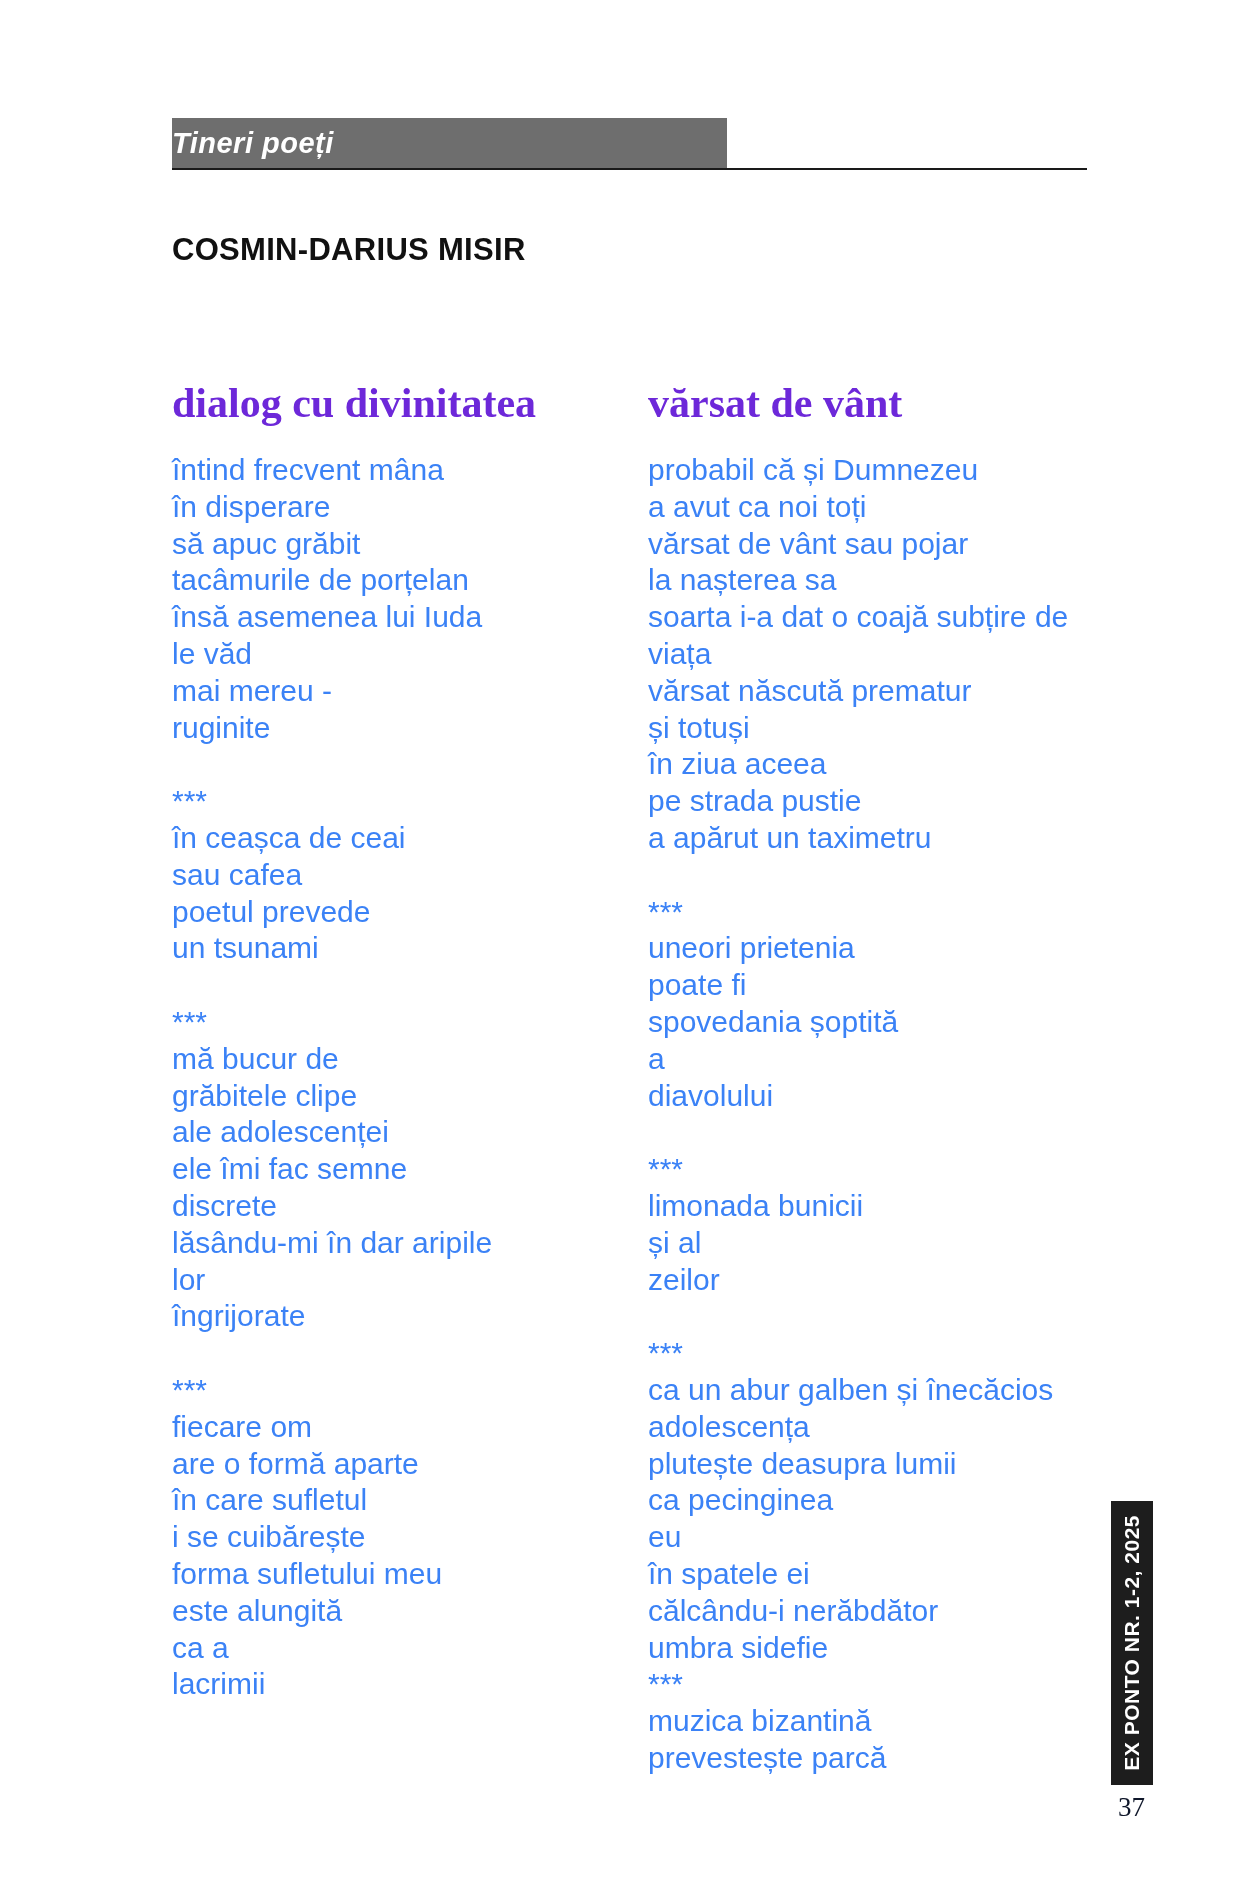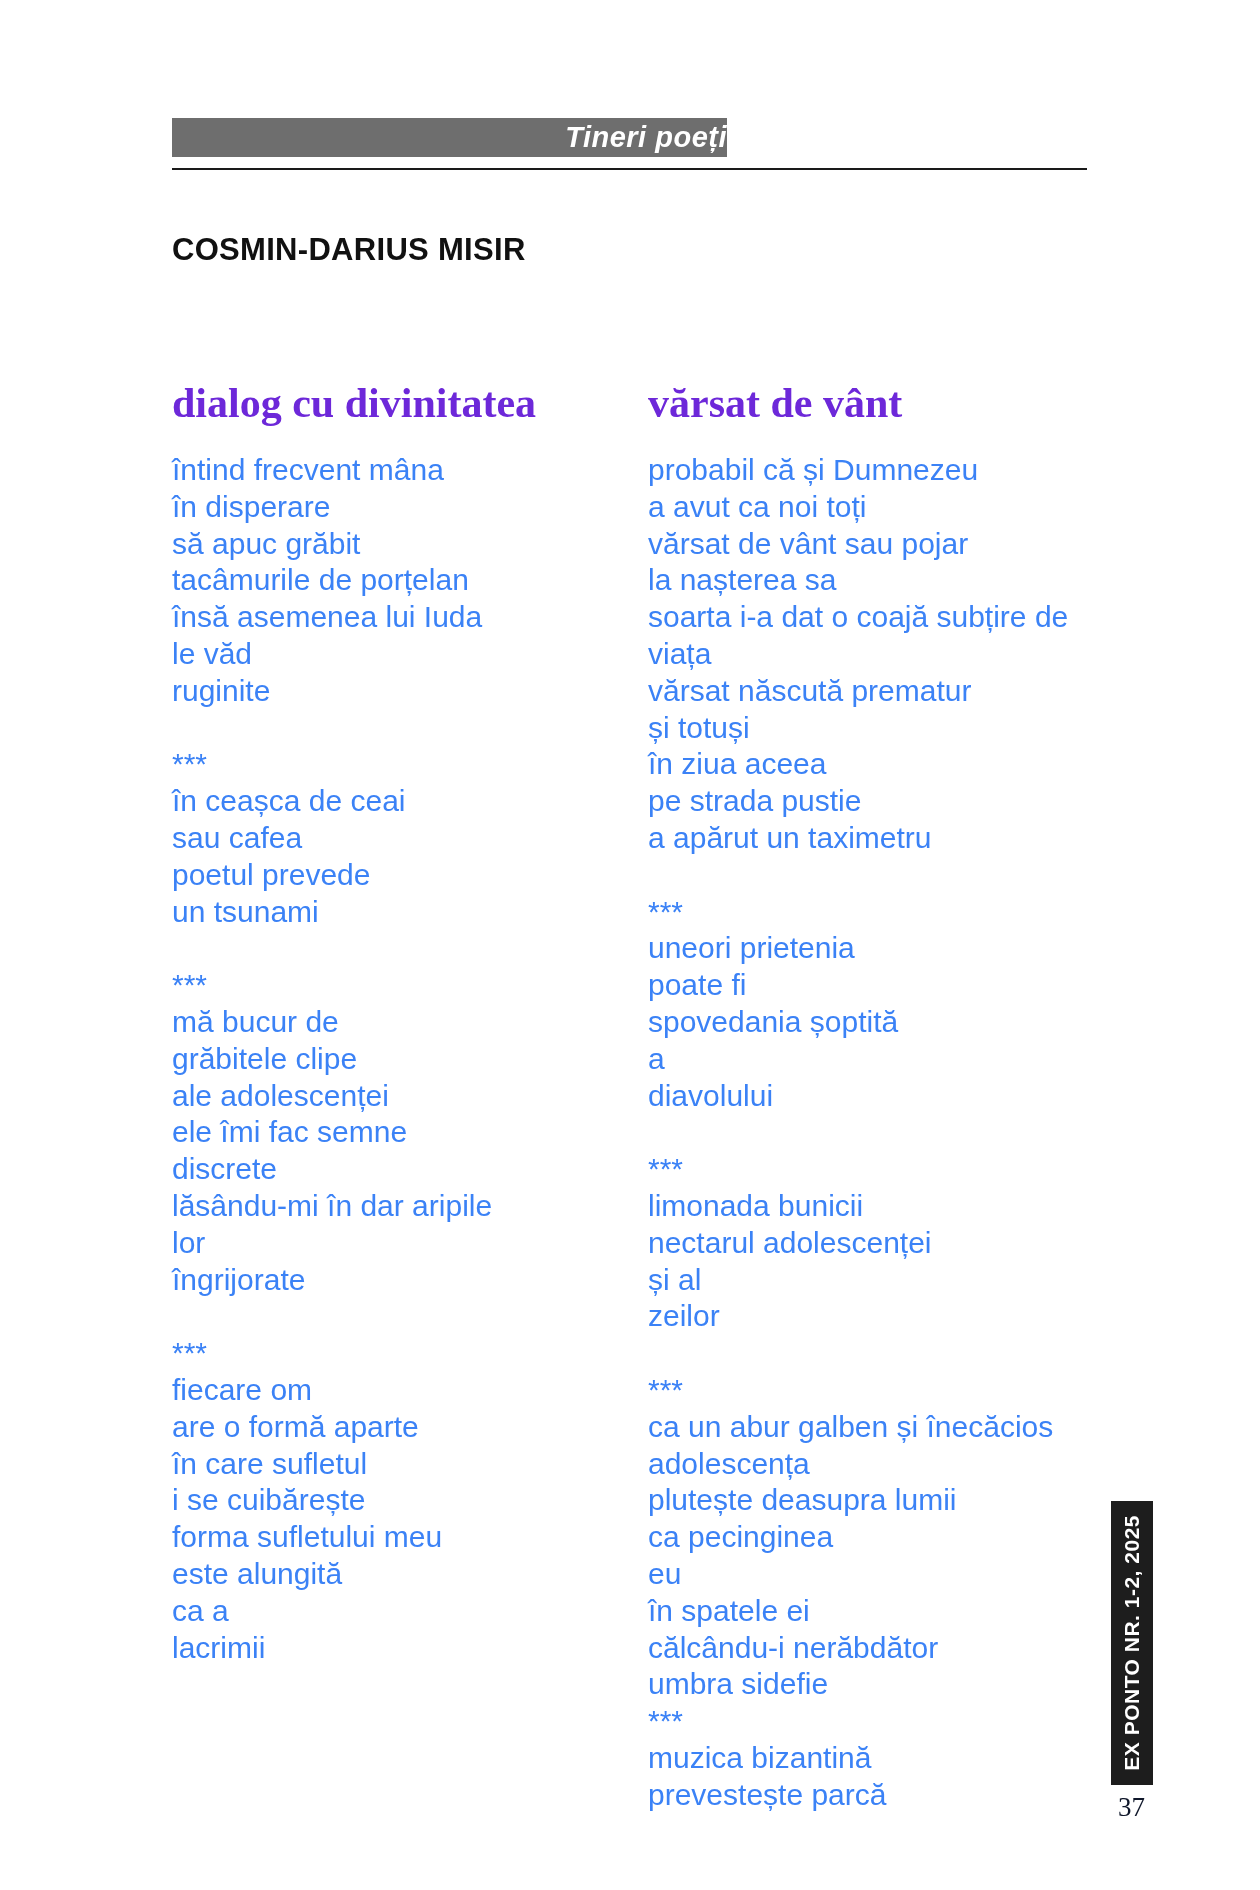--- a/index.html
+++ b/index.html
@@ -8,23 +8,23 @@
     width: 1260px; height: 1890px;
     position: relative;
     font-family: "Liberation Sans", "DejaVu Sans", sans-serif;
     overflow: hidden;
   }
   .page { position: absolute; inset: 0; background: #ffffff; }
 
   .section-banner {
     position: absolute;
     left: 172px; top: 118px;
-    width: 555px; height: 39px;
+    width: 555px; height: 51px;
     background: #6e6e6e;
-    display: flex; align-items: center; justify-content: flex-end;
+    display: flex; align-items: center; justify-content: flex-start;
   }
   .section-banner .banner-label {
     color: #ffffff;
     font-size: 29px;
     font-weight: bold;
     font-style: italic;
     font-family: "Liberation Sans", sans-serif;
     letter-spacing: 0.5px;
   }
   .header-rule {
@@ -114,20 +114,21 @@
 
   <div class="poem-title right">vărsat de vânt</div>
 
   <div class="poem-lines left">
       <div class="poem-line">întind frecvent mâna</div>
       <div class="poem-line">în disperare</div>
       <div class="poem-line">să apuc grăbit</div>
       <div class="poem-line">tacâmurile de porțelan</div>
       <div class="poem-line">însă asemenea lui Iuda</div>
       <div class="poem-line">le văd</div>
+      <div class="poem-line">mai mereu -</div>
       <div class="poem-line">ruginite</div>
       <div class="poem-line"></div>
       <div class="poem-line">***</div>
       <div class="poem-line">în ceașca de ceai</div>
       <div class="poem-line">sau cafea</div>
       <div class="poem-line">poetul prevede</div>
       <div class="poem-line">un tsunami</div>
       <div class="poem-line"></div>
       <div class="poem-line">***</div>
       <div class="poem-line">mă bucur de</div>
@@ -165,21 +166,20 @@
       <div class="poem-line"></div>
       <div class="poem-line">***</div>
       <div class="poem-line">uneori prietenia</div>
       <div class="poem-line">poate fi</div>
       <div class="poem-line">spovedania șoptită</div>
       <div class="poem-line">a</div>
       <div class="poem-line">diavolului</div>
       <div class="poem-line"></div>
       <div class="poem-line">***</div>
       <div class="poem-line">limonada bunicii</div>
-      <div class="poem-line">nectarul adolescenței</div>
       <div class="poem-line">și al</div>
       <div class="poem-line">zeilor</div>
       <div class="poem-line"></div>
       <div class="poem-line">***</div>
       <div class="poem-line">ca un abur galben și înecăcios</div>
       <div class="poem-line">adolescența</div>
       <div class="poem-line">plutește deasupra lumii</div>
       <div class="poem-line">ca pecinginea</div>
       <div class="poem-line">eu</div>
       <div class="poem-line">în spatele ei</div>

